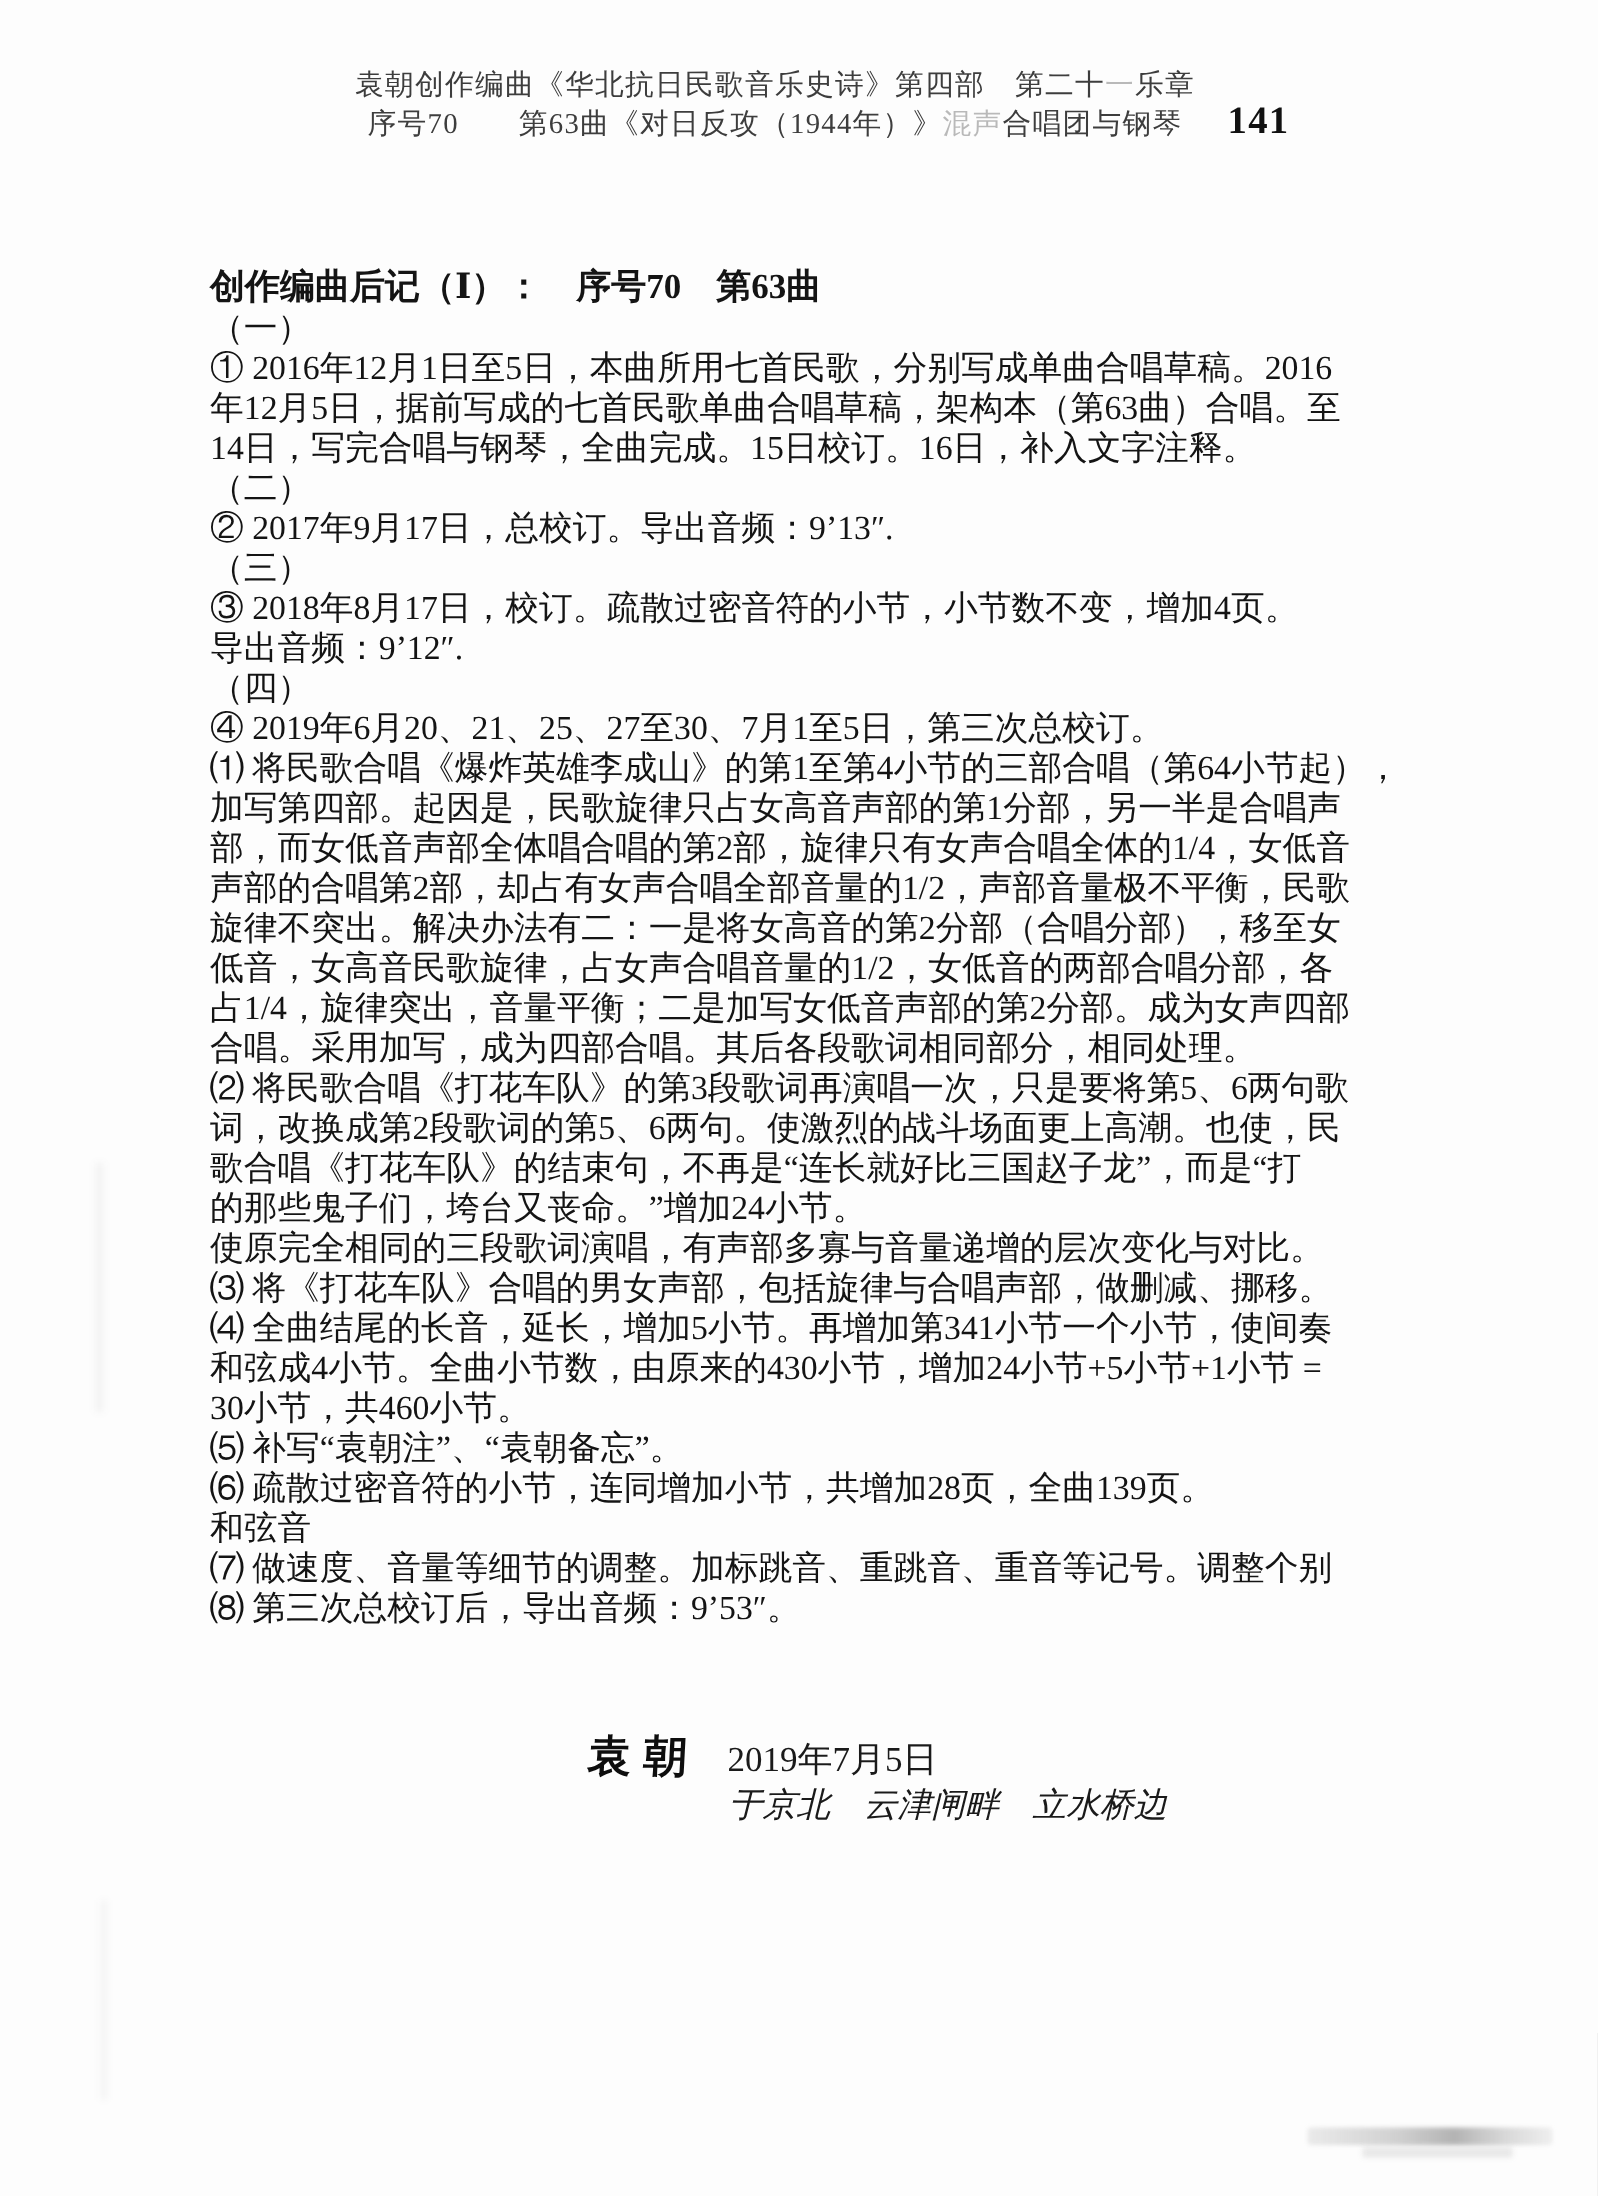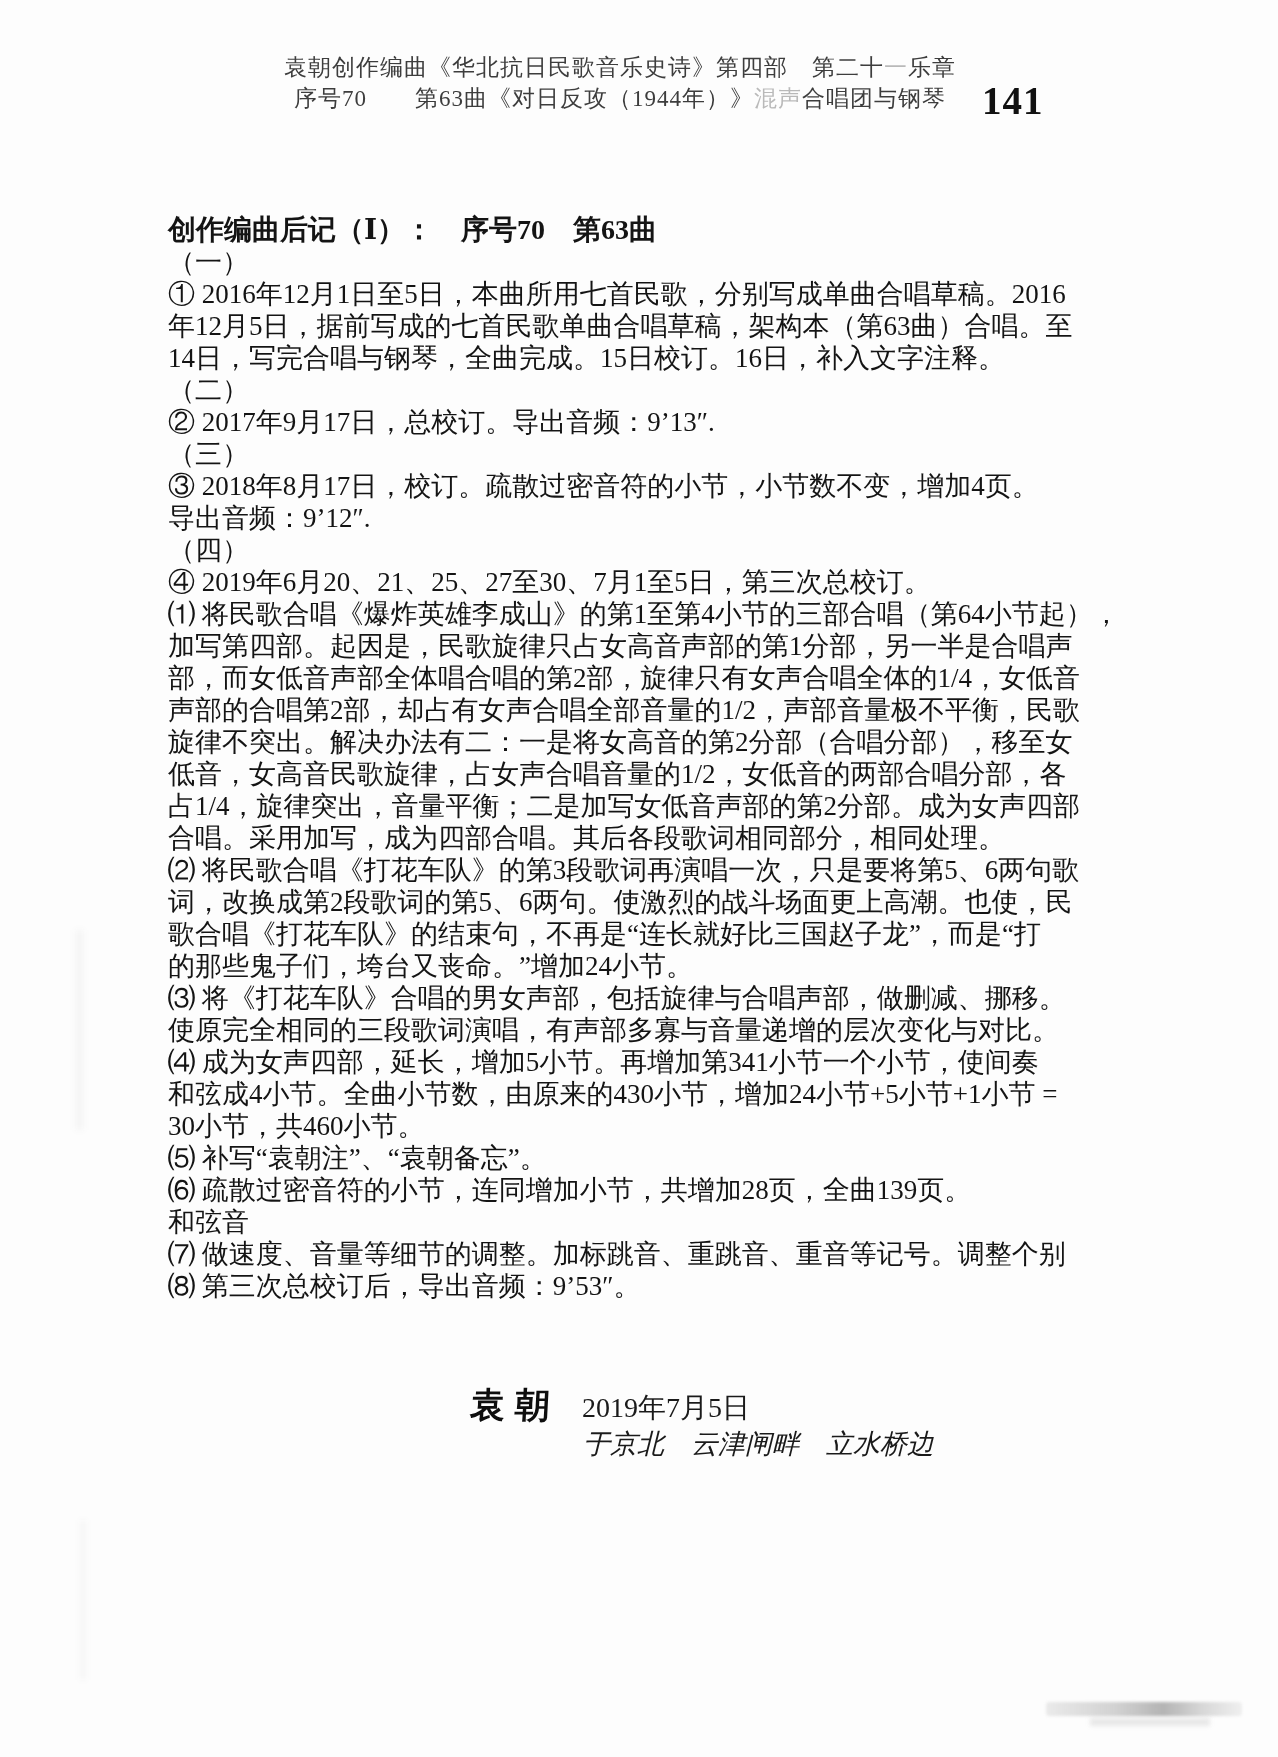--- a/index.html
+++ b/index.html
@@ -23,21 +23,21 @@
     line-height: 31px;
     color: #3d3d3d;
     letter-spacing: 1px;
     white-space: nowrap;
   }
   .header .faint { opacity: 0.35; }
   .page-number {
     position: absolute;
     left: 982px;
     top: 78px;
-    font-size: 39px;
+    font-size: 31px;
     font-weight: bold;
     color: #111;
     letter-spacing: 1px;
   }
   
   .body-text {
     position: absolute;
     left: 168px;
     top: 214px;
     width: 1000px;
@@ -159,23 +159,23 @@
         <div class="line">部，而女低音声部全体唱合唱的第2部，旋律只有女声合唱全体的1/4，女低音</div>
         <div class="line">声部的合唱第2部，却占有女声合唱全部音量的1/2，声部音量极不平衡，民歌</div>
         <div class="line">旋律不突出。解决办法有二：一是将女高音的第2分部（合唱分部），移至女</div>
         <div class="line">低音，女高音民歌旋律，占女声合唱音量的1/2，女低音的两部合唱分部，各</div>
         <div class="line">占1/4，旋律突出，音量平衡；二是加写女低音声部的第2分部。成为女声四部</div>
         <div class="line">合唱。采用加写，成为四部合唱。其后各段歌词相同部分，相同处理。</div>
         <div class="line">⑵ 将民歌合唱《打花车队》的第3段歌词再演唱一次，只是要将第5、6两句歌</div>
         <div class="line">词，改换成第2段歌词的第5、6两句。使激烈的战斗场面更上高潮。也使，民</div>
         <div class="line">歌合唱《打花车队》的结束句，不再是“连长就好比三国赵子龙”，而是“打</div>
         <div class="line">的那些鬼子们，垮台又丧命。”增加24小节。</div>
+        <div class="line">使原完全相同的三段歌词演唱，有声部多寡与音量递增的层次变化与对比。</div>
         <div class="line">⑶ 将《打花车队》合唱的男女声部，包括旋律与合唱声部，做删减、挪移。</div>
-        <div class="line">使原完全相同的三段歌词演唱，有声部多寡与音量递增的层次变化与对比。</div>
-        <div class="line">⑷ 成为女声四部，延长，增加5小节。再增加第341小节一个小节，使间奏</div>
+        <div class="line">⑷ 全曲结尾的长音，延长，增加5小节。再增加第341小节一个小节，使间奏</div>
         <div class="line">和弦成4小节。全曲小节数，由原来的430小节，增加24小节+5小节+1小节 =</div>
         <div class="line">30小节，共460小节。</div>
         <div class="line">⑸ 补写“袁朝注”、“袁朝备忘”。</div>
         <div class="line">⑹ 疏散过密音符的小节，连同增加小节，共增加28页，全曲139页。</div>
         <div class="line">和弦音</div>
         <div class="line">⑺ 做速度、音量等细节的调整。加标跳音、重跳音、重音等记号。调整个别</div>
         <div class="line">⑻ 第三次总校订后，导出音频：9’53″。</div>
       </div>
   </div>
 

